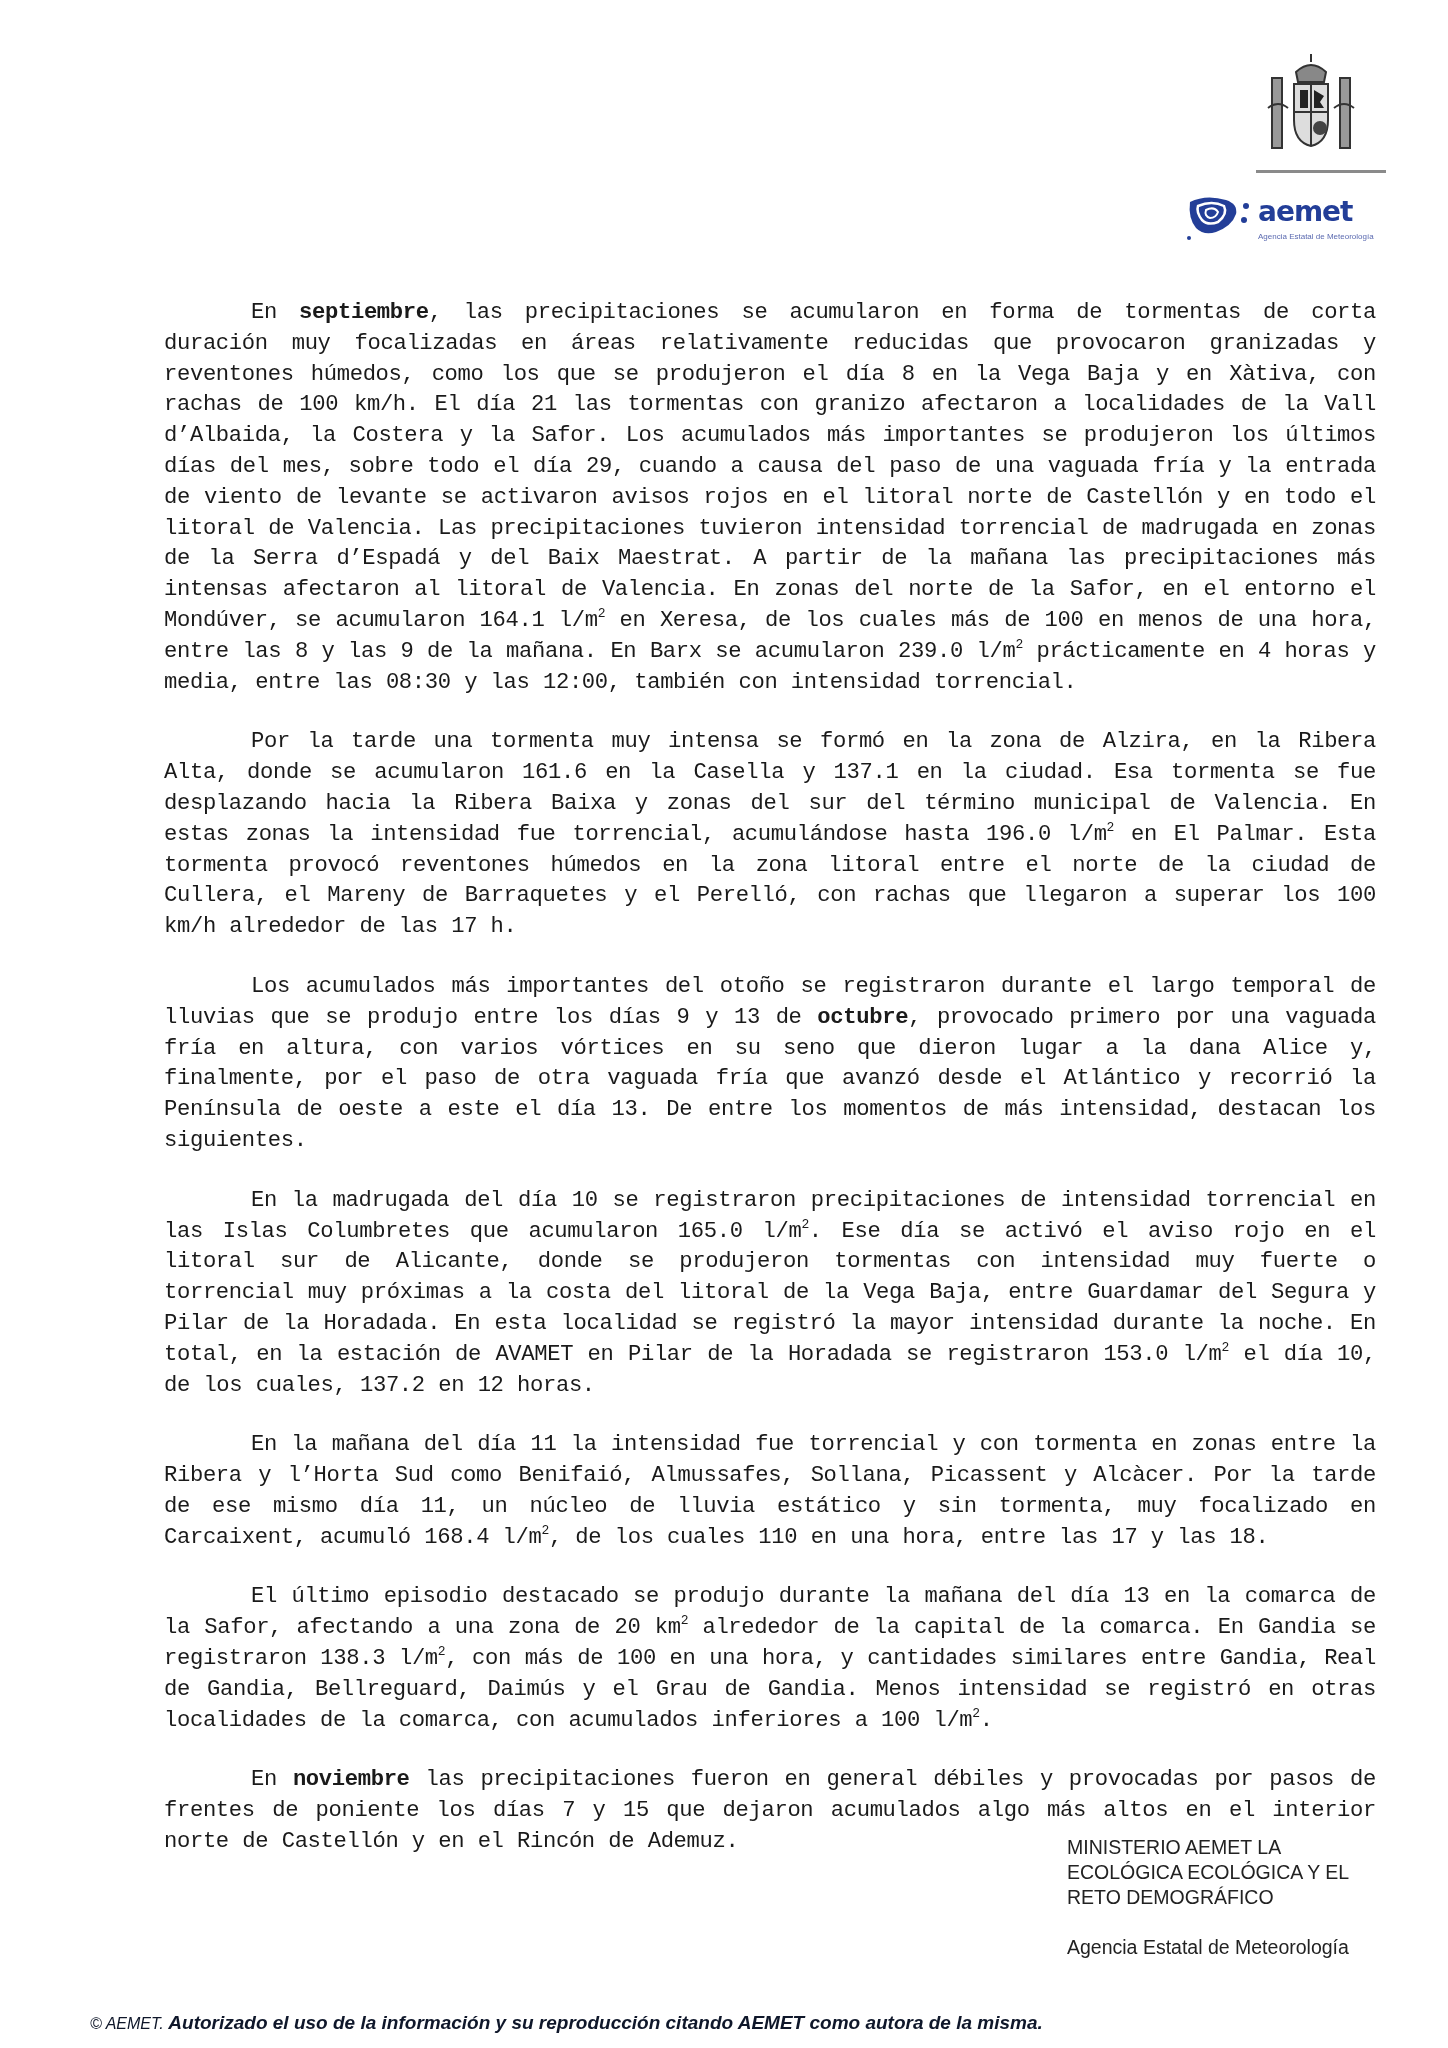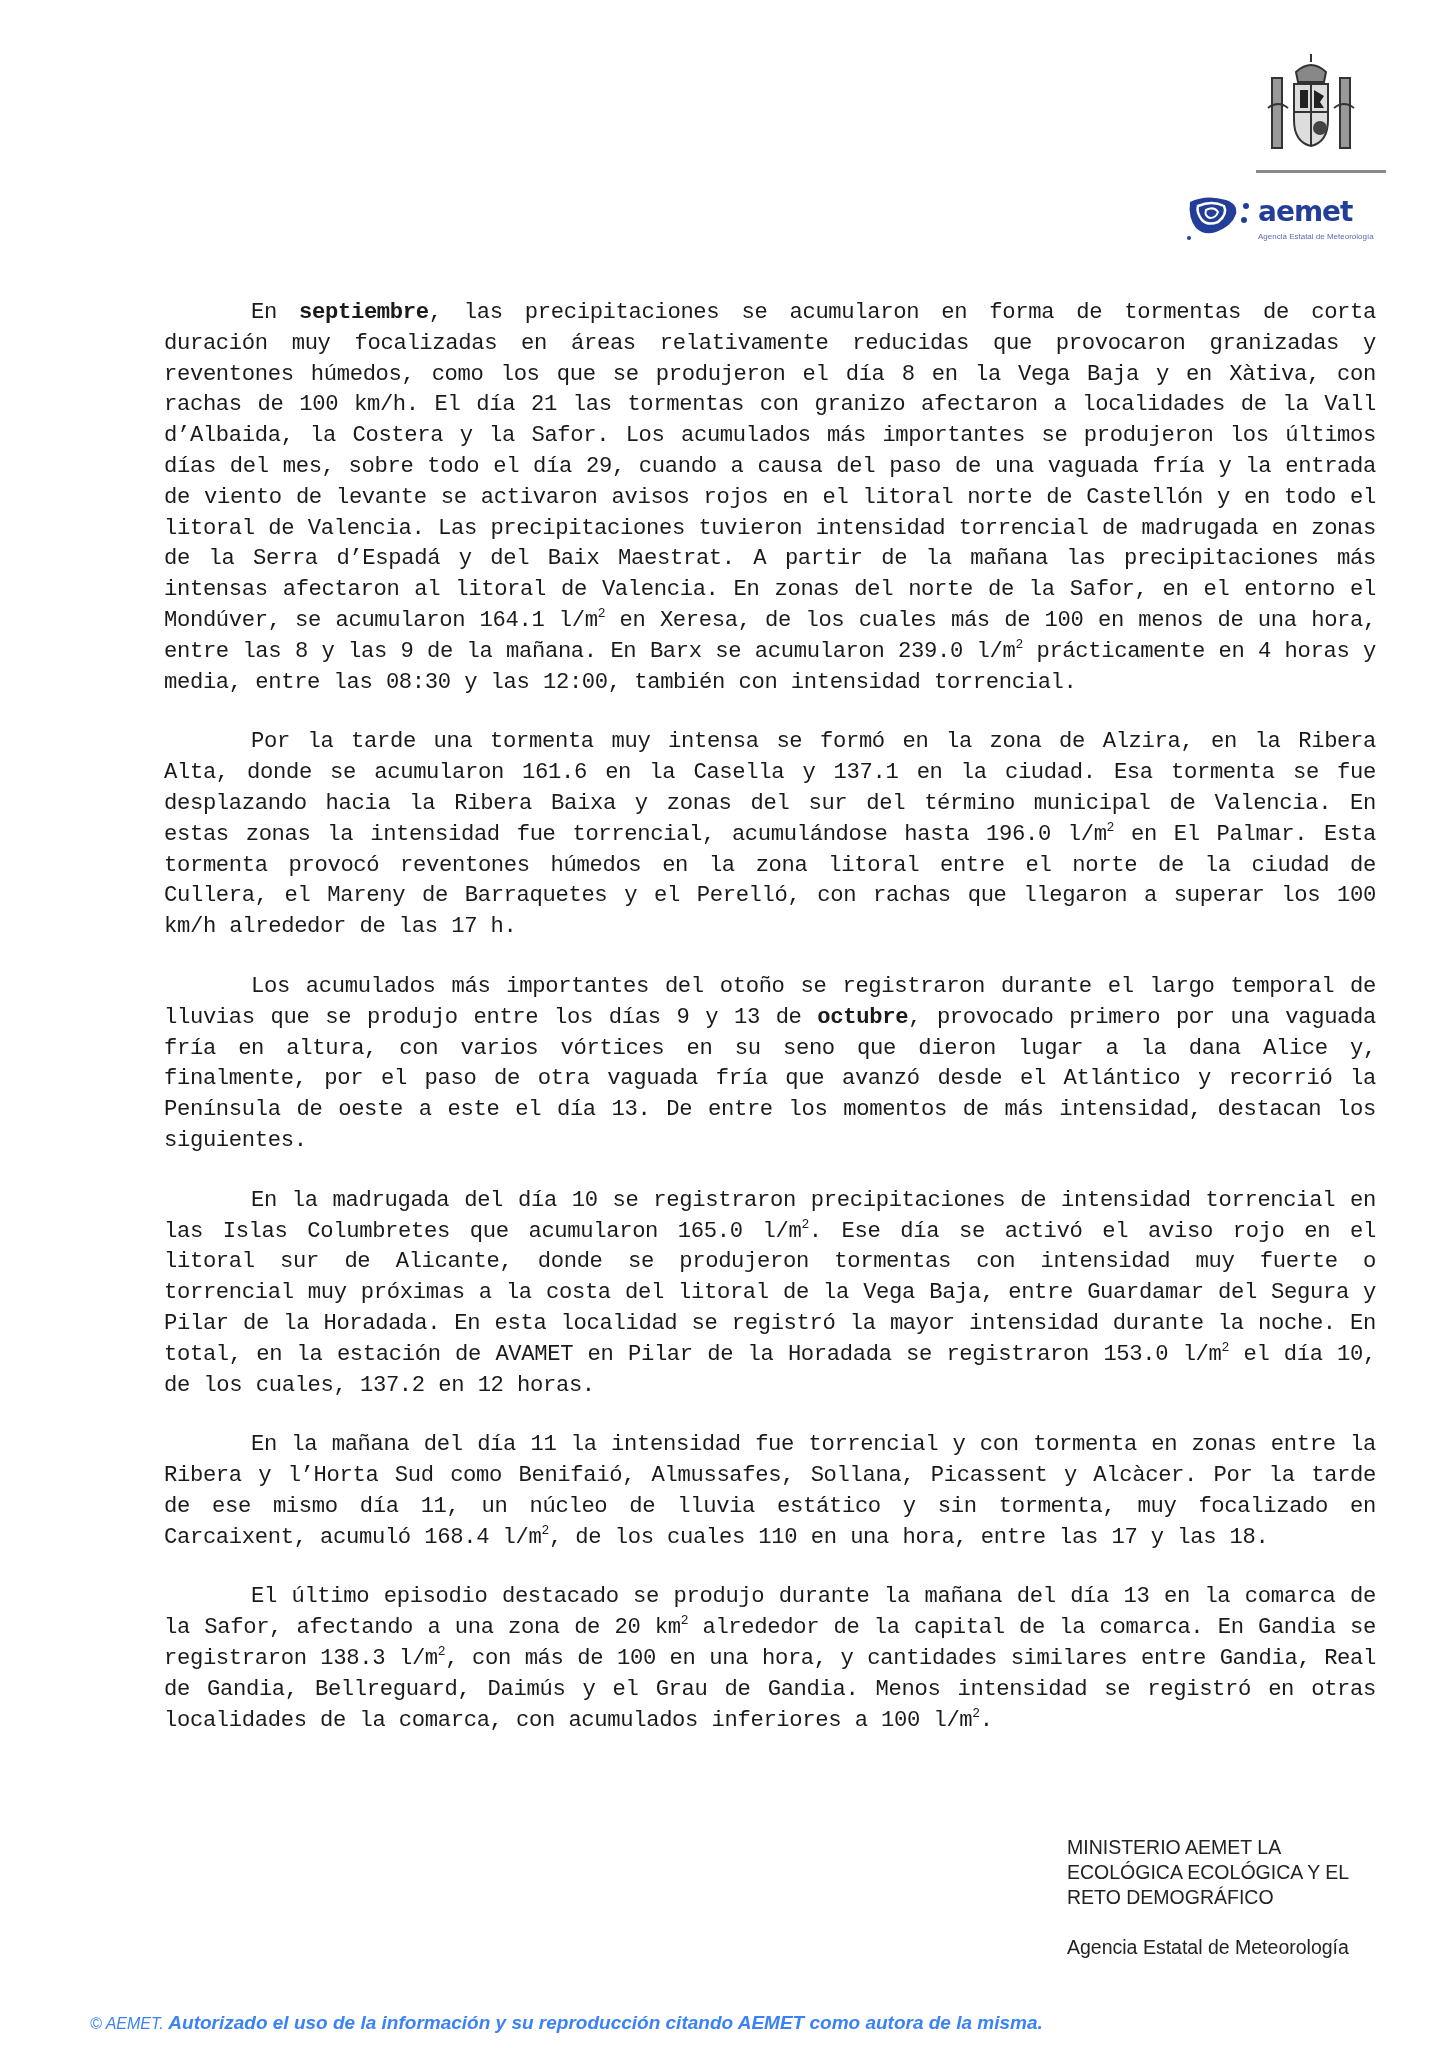--- a/index.html
+++ b/index.html
@@ -12,21 +12,21 @@
   .aemet-sub { position: absolute; left: 72px; top: 42px; font-family: "Liberation Sans", sans-serif; font-size: 8px; color: #5b6ab0; white-space: nowrap; }
   .aemet-mark { position: absolute; left: 0; top: 2px; width: 70px; height: 50px; }
 
   .body-text { position: absolute; left: 164px; top: 298px; width: 1212px; font-family: Liberation Mono, monospace; font-size: 22.2px; line-height: 30.8px; text-align: justify; letter-spacing: -0.35px; word-spacing: 0.5px; }
   .para { margin: 0 0 29px 0; text-indent: 87px; }
   .para b { font-weight: bold; }
   sup { font-size: 13px; line-height: 0; vertical-align: 9px; }
 
   .sign { position: absolute; left: 1067px; top: 1835px; font-family: "Liberation Sans", sans-serif; font-size: 19.5px; line-height: 25px; color: #222; }
   .sign .org { margin-bottom: 25px; }
-  .footer { position: absolute; left: 90px; top: 2012px; font-family: "Liberation Sans", sans-serif; font-style: italic; font-size: 19px; color: #3b82f6; white-space: nowrap; }
+  .footer { position: absolute; left: 90px; top: 2012px; font-family: "Liberation Sans", sans-serif; font-style: italic; font-size: 19px; color: #0f172a; white-space: nowrap; }
   .footer .copy { font-weight: normal; font-size: 16px; }
   .footer .rest { font-weight: bold; }
 </style>
 </head>
 <body>
 
 <div class="header-logos">
   <svg class="coat" viewBox="0 0 110 110">
     <g fill="none" stroke="#333" stroke-width="2">
       <path d="M40 22 Q55 8 70 22 L68 32 L42 32 Z" fill="#888"></path>
@@ -58,20 +58,21 @@
   </div>
 </div>
 
 <div class="body-text">
   <p class="para"><span>En </span><b>septiembre</b><span>, las precipitaciones se acumularon en forma de tormentas de corta duración muy focalizadas en áreas relativamente reducidas que provocaron granizadas y reventones húmedos, como los que se produjeron el día 8 en la Vega Baja y en Xàtiva, con rachas de 100 km/h. El día 21 las tormentas con granizo afectaron a localidades de la Vall d’Albaida, la Costera y la Safor. Los acumulados más importantes se produjeron los últimos días del mes, sobre todo el día 29, cuando a causa del paso de una vaguada fría y la entrada de viento de levante se activaron avisos rojos en el litoral norte de Castellón y en todo el litoral de Valencia. Las precipitaciones tuvieron intensidad torrencial de madrugada en zonas de la Serra d’Espadá y del Baix Maestrat. A partir de la mañana las precipitaciones más intensas afectaron al litoral de Valencia. En zonas del norte de la Safor, en el entorno el Mondúver,  se acumularon 164.1 l/m</span><sup>2</sup><span> en Xeresa, de los cuales más de 100 en menos de una hora, entre las 8 y las 9 de la mañana. En Barx se acumularon 239.0 l/m</span><sup>2</sup><span> prácticamente en 4 horas y media, entre las 08:30 y las 12:00, también con intensidad torrencial.</span></p>
   <p class="para"><span>Por la tarde una tormenta muy intensa se formó en la zona de Alzira, en la Ribera Alta, donde se acumularon 161.6 en la Casella y 137.1 en la ciudad. Esa tormenta se fue desplazando hacia la Ribera Baixa y zonas del sur del término municipal de Valencia. En estas zonas la intensidad fue torrencial, acumulándose hasta 196.0 l/m</span><sup>2</sup><span> en El Palmar. Esta tormenta provocó reventones húmedos en la zona litoral entre el norte de la ciudad de Cullera, el Mareny de Barraquetes y el Perelló, con rachas que llegaron a superar los 100 km/h alrededor de las 17 h.</span></p>
   <p class="para"><span>Los acumulados más importantes del otoño se registraron durante el largo temporal de lluvias que se produjo entre los días 9 y 13 de </span><b>octubre</b><span>, provocado primero por una vaguada fría en altura, con varios vórtices en su seno que dieron lugar a la dana Alice y, finalmente, por el paso de otra vaguada fría que avanzó desde el Atlántico y recorrió la Península de oeste a este el día 13. De entre los momentos de más intensidad, destacan los siguientes.</span></p>
   <p class="para"><span>En la madrugada del día 10 se registraron precipitaciones de intensidad torrencial en las Islas Columbretes que acumularon 165.0 l/m</span><sup>2</sup><span>. Ese día se activó el aviso rojo en el litoral sur de Alicante, donde se produjeron tormentas con intensidad muy fuerte o torrencial muy próximas a la costa del litoral de la Vega Baja, entre Guardamar del Segura y Pilar de la Horadada. En esta localidad se registró la mayor intensidad durante la noche. En total, en la estación de AVAMET en Pilar de la Horadada se registraron 153.0 l/m</span><sup>2</sup><span> el día 10, de los cuales, 137.2 en 12 horas.</span></p>
   <p class="para"><span>En la mañana del día 11 la intensidad fue torrencial y con tormenta en zonas entre la Ribera y l’Horta Sud como Benifaió, Almussafes, Sollana, Picassent y Alcàcer. Por la tarde de ese mismo día 11, un núcleo de lluvia estático y sin tormenta, muy focalizado en Carcaixent, acumuló 168.4 l/m</span><sup>2</sup><span>, de los cuales 110 en una hora, entre las 17 y las 18.</span></p>
   <p class="para"><span>El último episodio destacado se produjo durante la mañana del día 13 en la comarca de la Safor, afectando a una zona de 20 km</span><sup>2</sup><span> alrededor de la capital de la comarca. En Gandia se registraron 138.3 l/m</span><sup>2</sup><span>, con más de 100 en una hora, y cantidades similares entre Gandia, Real de Gandia, Bellreguard, Daimús y el Grau de Gandia. Menos intensidad se registró en otras localidades de la comarca, con acumulados inferiores a 100 l/m</span><sup>2</sup><span>.</span></p>
+  <p class="para"><span>En </span><b>noviembre</b><span> las precipitaciones fueron en general débiles y provocadas por pasos de frentes de poniente los días 7 y 15 que dejaron acumulados algo más altos en el interior norte de Castellón y en el Rincón de Ademuz.</span></p>
 </div>
 
 <div class="sign">
   <div class="org">
     <div>MINISTERIO AEMET LA</div>
     <div>ECOLÓGICA ECOLÓGICA Y EL</div>
     <div>RETO DEMOGRÁFICO</div>
   </div>
   <div>Agencia Estatal  de Meteorología</div>
 </div>

